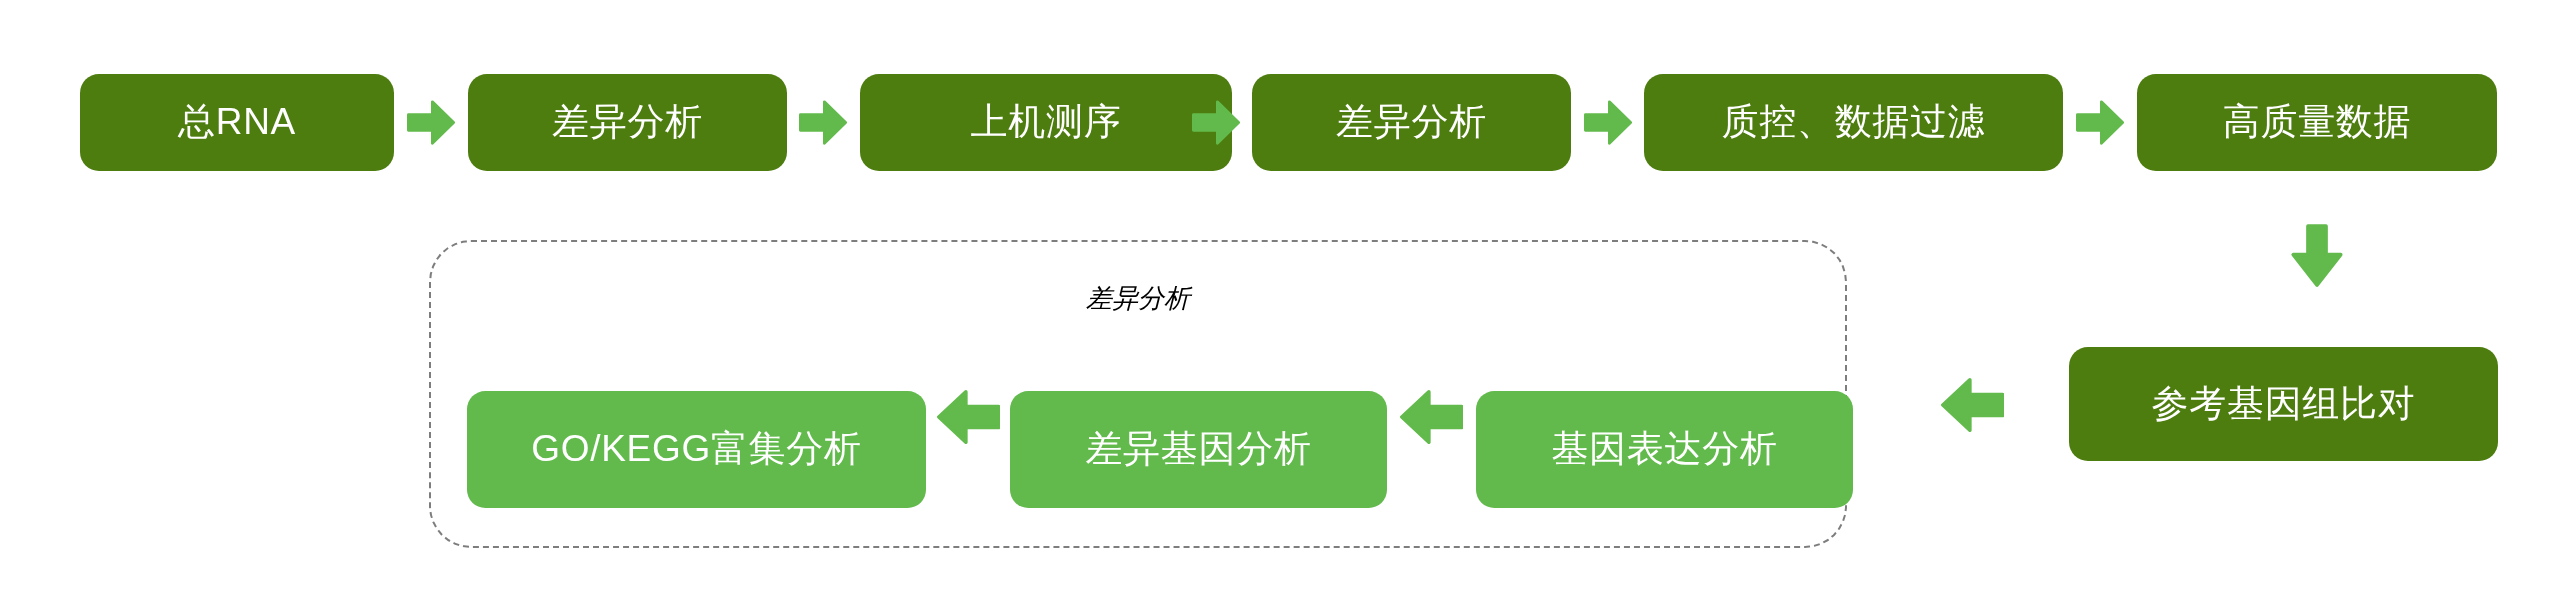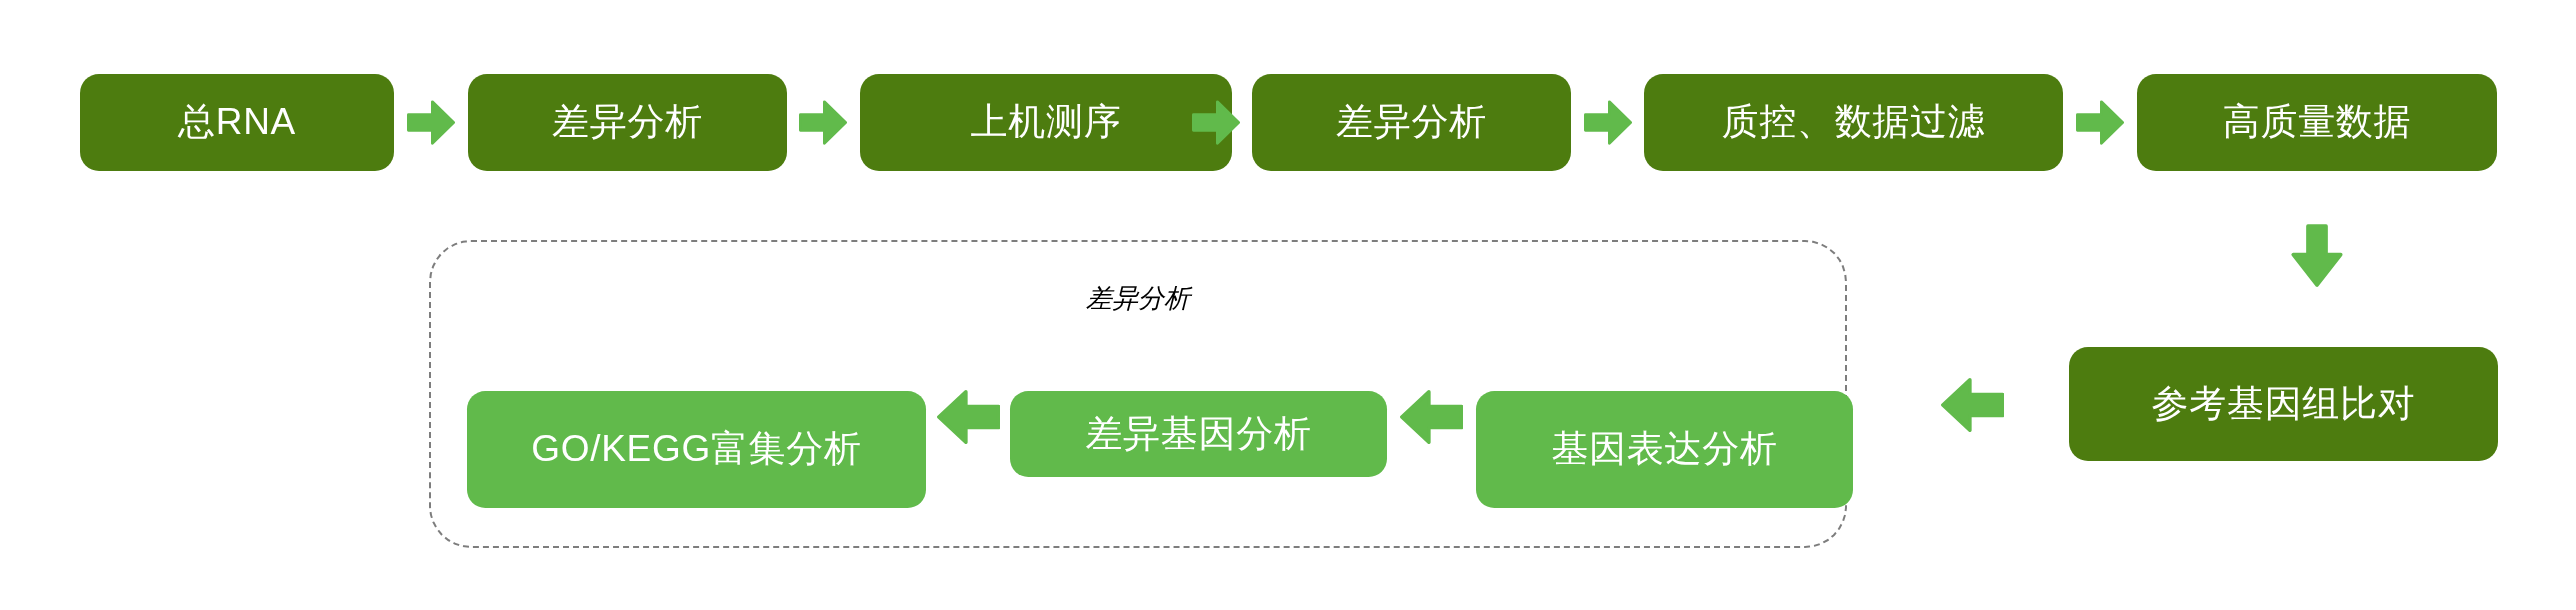--- a/index.html
+++ b/index.html
@@ -142,21 +142,21 @@
   <div class="node green" style="left:467px; top:362px; width:459px; height:117px; font-size:37px;">
     <span>GO/KEGG富集分析</span>
   </div>
 
   <div class="arrow" style="left:936px; top:389px; width:64px; height:56px;">
     <svg viewBox="0 0 90 80" preserveAspectRatio="none" aria-hidden="true">
       <path d="M88 25 L42 25 L42 4 L4 40 L42 76 L42 55 L88 55 Z" fill="#61ba4b" stroke="#61ba4b" stroke-width="5" stroke-linejoin="round"></path>
     </svg>
   </div>
 
-  <div class="node green" style="left:1010px; top:362px; width:377px; height:86px; font-size:37px;">
+  <div class="node green" style="left:1010px; top:362px; width:377px; height:117px; font-size:37px;">
     <span>差异基因分析</span>
   </div>
 
   <div class="arrow" style="left:1399px; top:389px; width:64px; height:56px;">
     <svg viewBox="0 0 90 80" preserveAspectRatio="none" aria-hidden="true">
       <path d="M88 25 L42 25 L42 4 L4 40 L42 76 L42 55 L88 55 Z" fill="#61ba4b" stroke="#61ba4b" stroke-width="5" stroke-linejoin="round"></path>
     </svg>
   </div>
 
   <div class="node green" style="left:1476px; top:362px; width:377px; height:117px; font-size:37px;">

